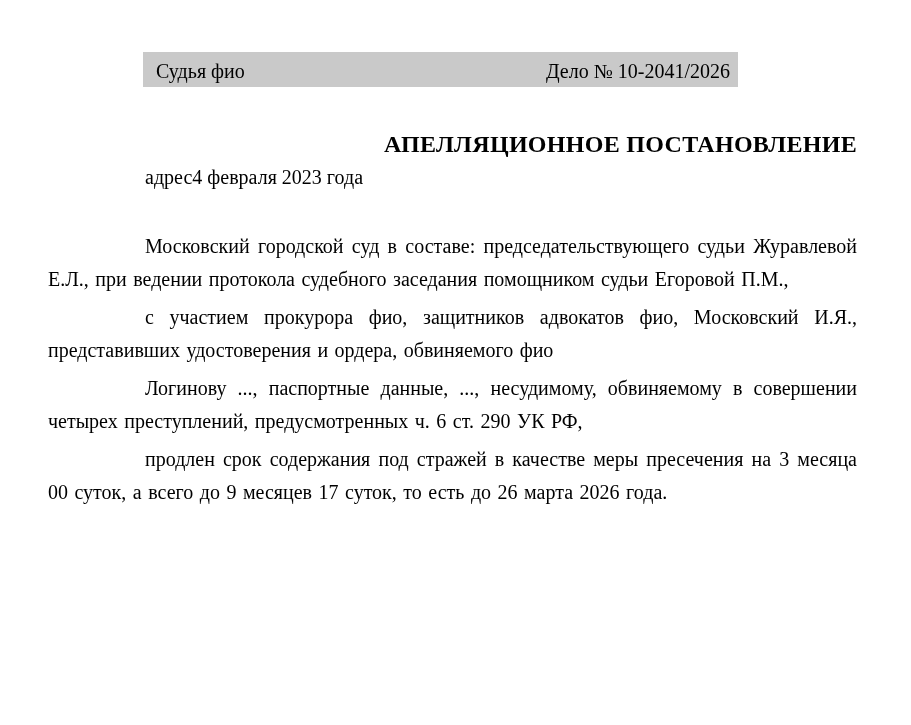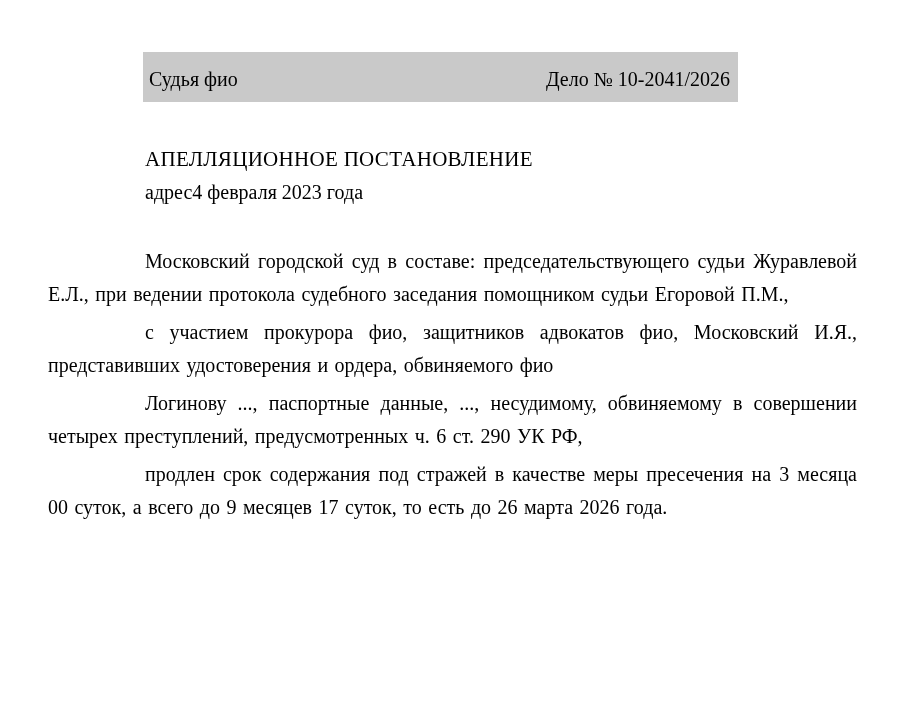--- a/index.html
+++ b/index.html
@@ -16,34 +16,34 @@
     padding: 52px 54px 0 48px;
     font-family: "Liberation Serif", "DejaVu Serif", serif;
     font-size: 20px;
     color: #000000;
     background: #ffffff;
   }
   .header-bar {
     box-sizing: border-box;
     margin-left: 95px;
     width: 595px;
-    height: 50px;
+    height: 35px;
     background: #c9c9c9;
     display: flex;
     justify-content: space-between;
     align-items: center;
-    padding: 3px 8px 0 6px;
+    padding: 3px 8px 0 13px;
     line-height: 24px;
   }
   .doc-title {
     margin: 41px 0 0 0;
     padding-left: 97px;
-    text-align: left;
-    font-weight: 400;
-    font-size: 21px;
+    text-align: right;
+    font-weight: 700;
+    font-size: 24px;
     line-height: 33px;
     letter-spacing: 0.3px;
     white-space: nowrap;
   }
   .dateline {
     display: flex;
     line-height: 33px;
   }
   .dateline-place { margin-left: 97px; }
   .dateline-date  { margin-right: 73px; }

